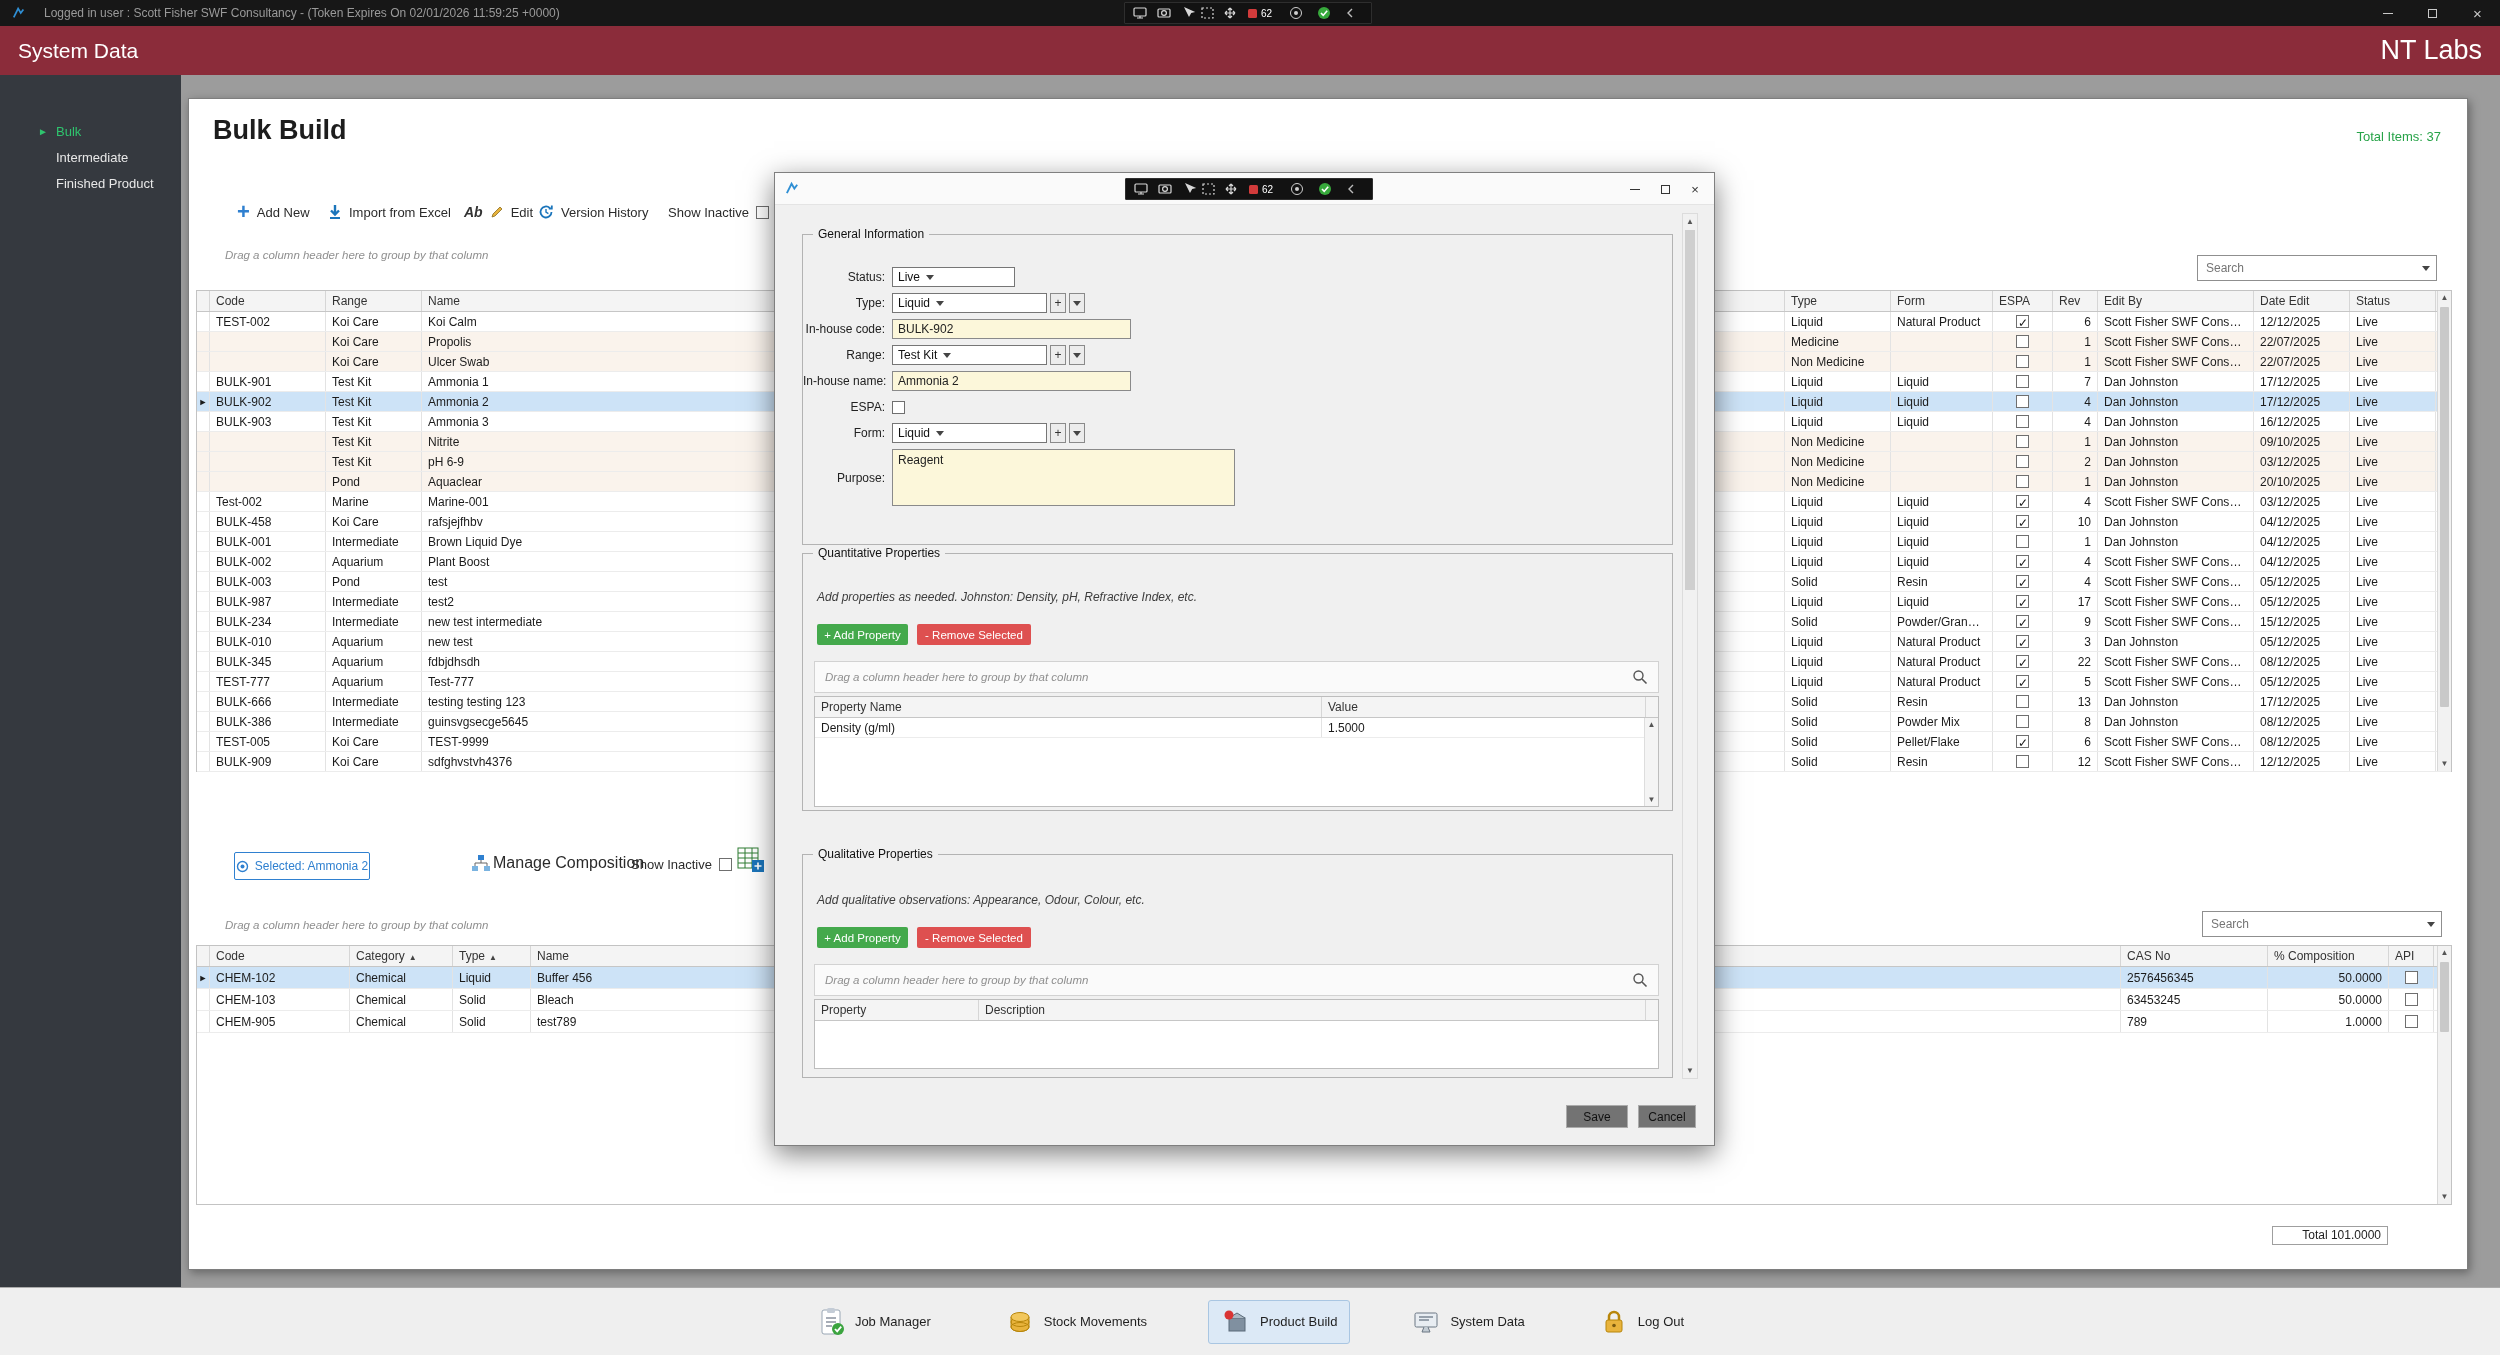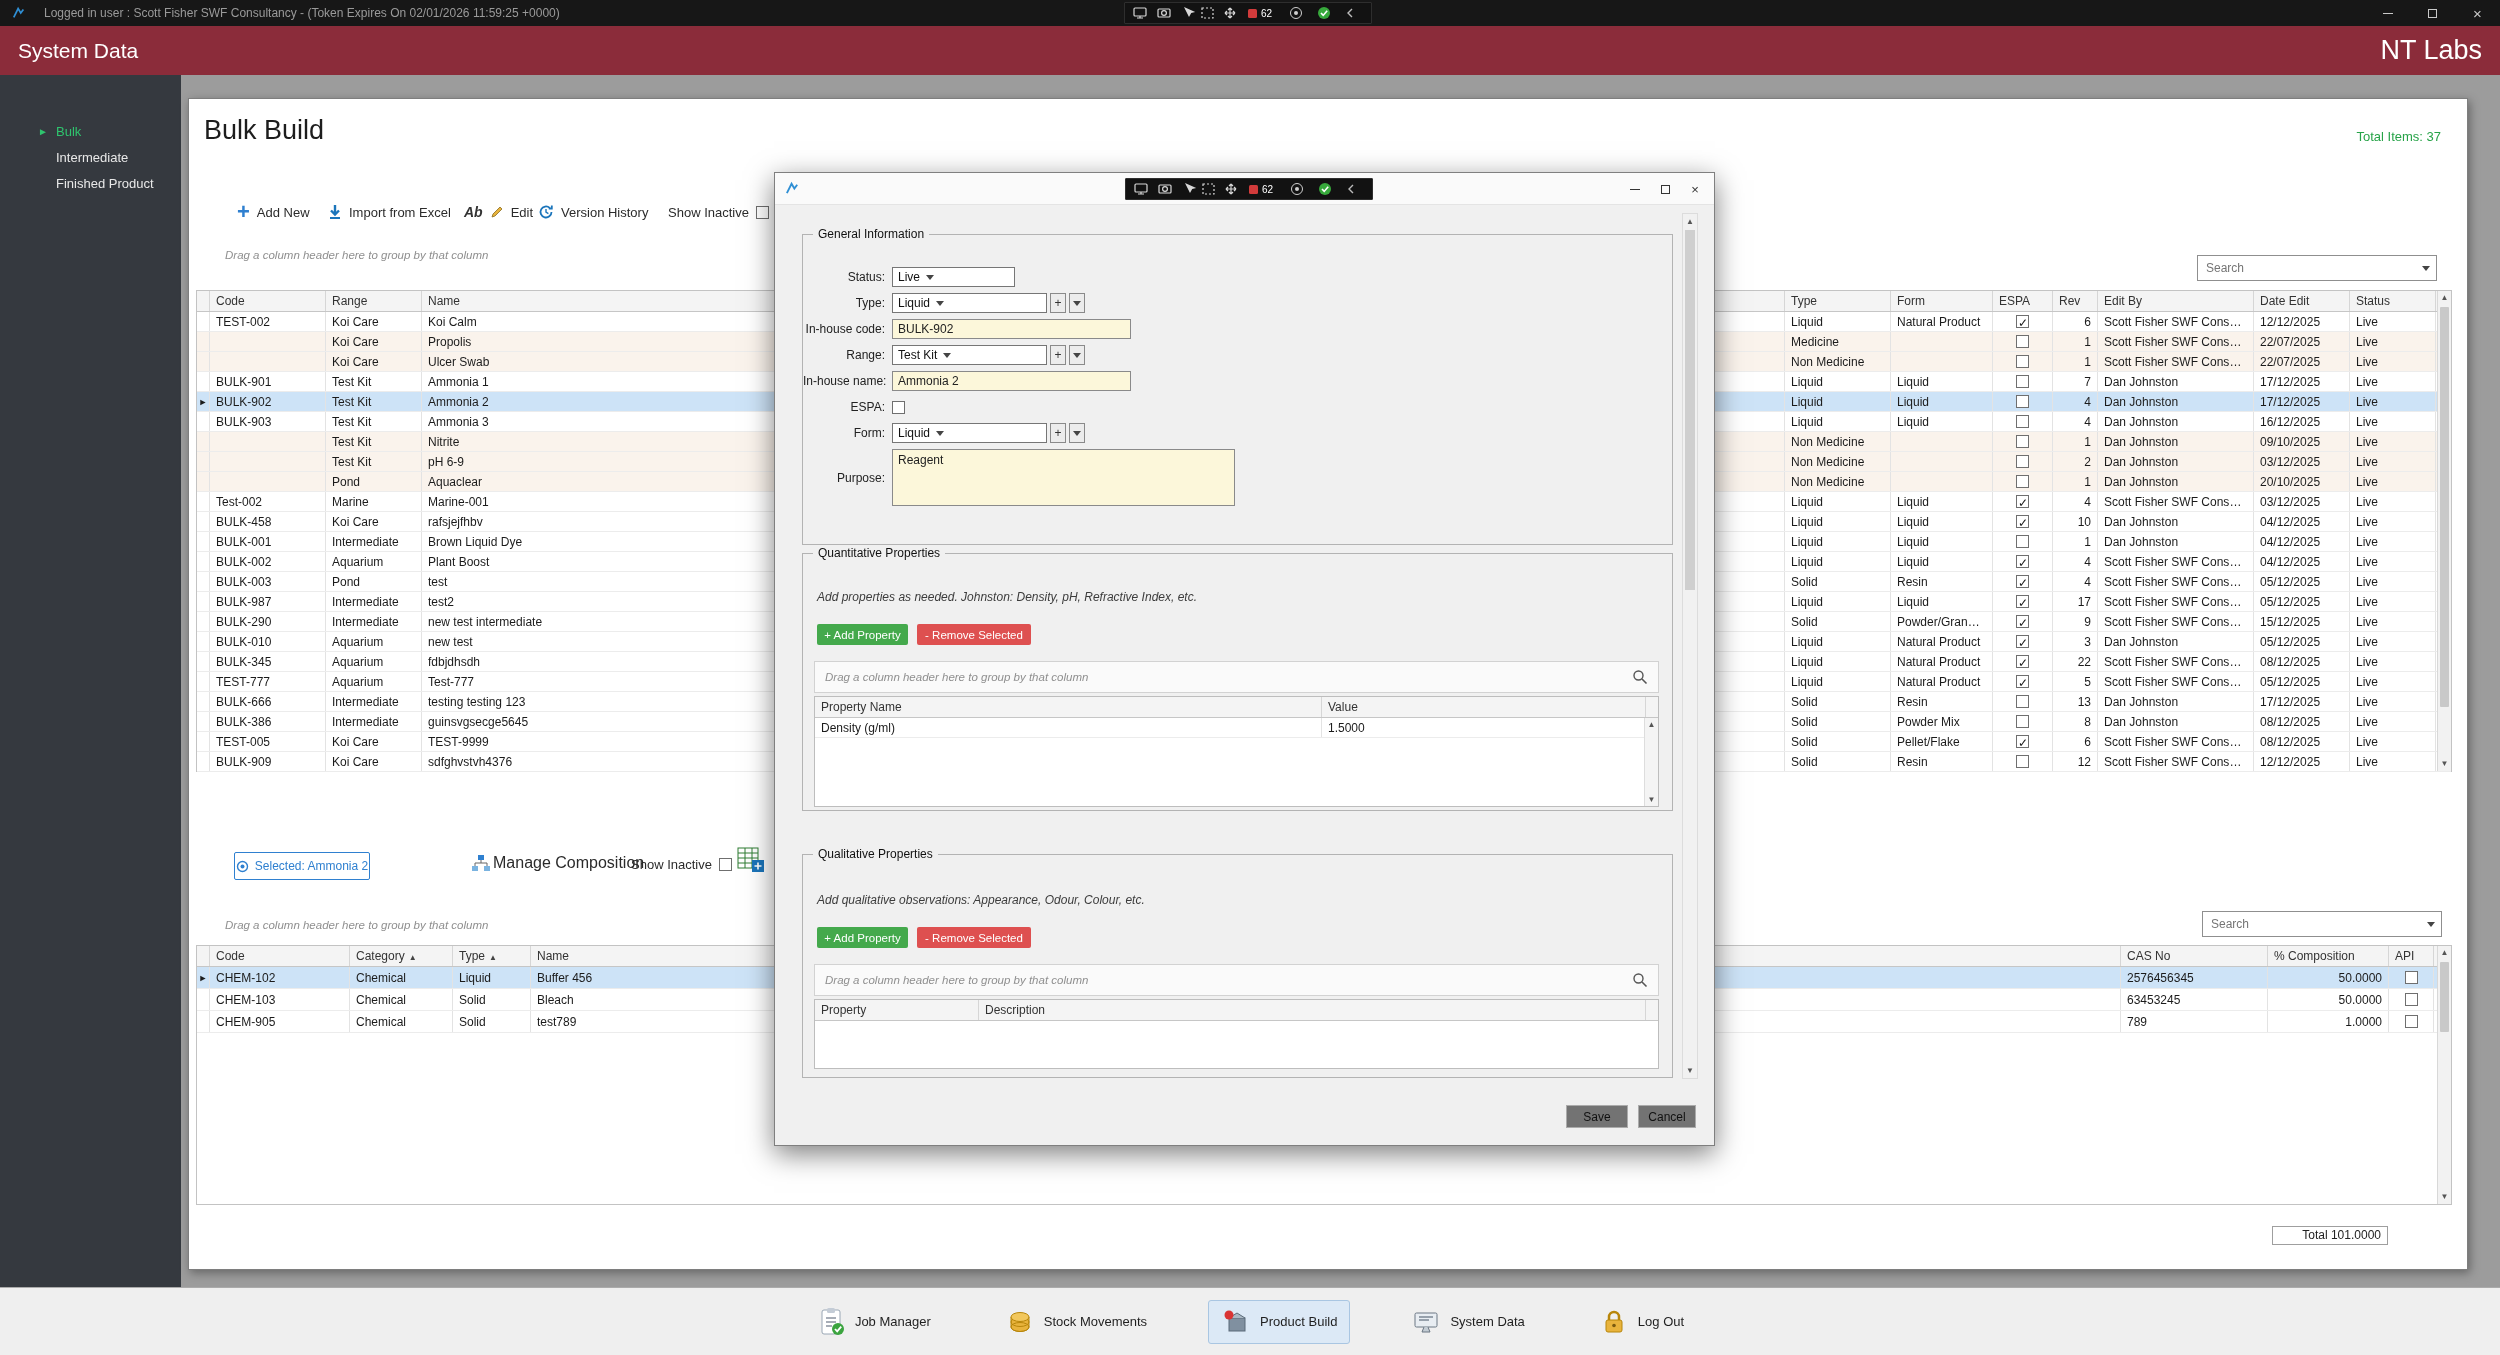--- a/index.html
+++ b/index.html
@@ -25,21 +25,21 @@
 .appheader .hright{font-size:27px}
 
 
 .sidebar{position:absolute;left:0;top:75px;width:181px;height:1212px;background:#35393F;padding-top:44px}
 .snav{position:relative;height:26px;line-height:26px;padding-left:56px;color:#E8E8E8;font-size:13px;cursor:default}
 .snav.active{color:var(--sidebar_active)}
 .sarrow{position:absolute;left:38px;font-size:10px;color:var(--sidebar_active)}
 
 
 .card{position:absolute;left:188px;top:98px;width:2280px;height:1172px;background:#fff;border:1px solid #7e7e7e;box-shadow:2px 3px 9px rgba(0,0,0,.35)}
-.page-title{position:absolute;left:15px;top:16px;font-size:27px;font-weight:400;color:#1d1d1d}
+.page-title{position:absolute;left:24px;top:16px;font-size:27px;font-weight:700;color:#1d1d1d}
 .total-items{position:absolute;right:26px;top:30px;color:var(--total_green);font-size:13px}
 .tb-item{position:absolute;top:100px;height:26px;display:flex;align-items:center;gap:7px;font-size:13px;color:#2b2b2b;cursor:default}
 .plus-glyph{color:var(--link_blue);font-size:22px;font-weight:bold;line-height:20px}
 .ab{font-weight:bold;font-style:italic;color:#333;font-size:14px}
 .group-hint{position:absolute;font-style:italic;color:#8f8f8f;font-size:11.5px}
 .searchbox{position:absolute;width:240px;height:26px;border:1px solid #8f8f8f;background:#fff;display:flex;align-items:center}
 .searchbox input{flex:1;border:0;outline:0;font-size:12px;padding:0 8px;color:#ec4899;background:transparent;font-family:inherit;min-width:0}
 .carat{width:20px;height:100%;display:flex;align-items:center;justify-content:center;flex:0 0 auto}
 .tri{width:0;height:0;border-left:4px solid transparent;border-right:4px solid transparent;border-top:5px solid #444}
 
@@ -458,21 +458,21 @@
             <div class="cell c6 ckc">
               <span class="cb on"></span>
             </div>
             <div class="cell c7">17</div>
             <div class="cell c8">Scott Fisher SWF Consultan...</div>
             <div class="cell c9">05/12/2025</div>
             <div class="cell c10">Live</div>
           </div>
           <div class="grow">
             <div class="cell c0"></div>
-            <div class="cell c1">BULK-290</div>
+            <div class="cell c1">BULK-234</div>
             <div class="cell c2">Intermediate</div>
             <div class="cell c3">new test intermediate</div>
             <div class="cell c4">Solid</div>
             <div class="cell c5">Powder/Granules</div>
             <div class="cell c6 ckc">
               <span class="cb on"></span>
             </div>
             <div class="cell c7">9</div>
             <div class="cell c8">Scott Fisher SWF Consultan...</div>
             <div class="cell c9">15/12/2025</div>

